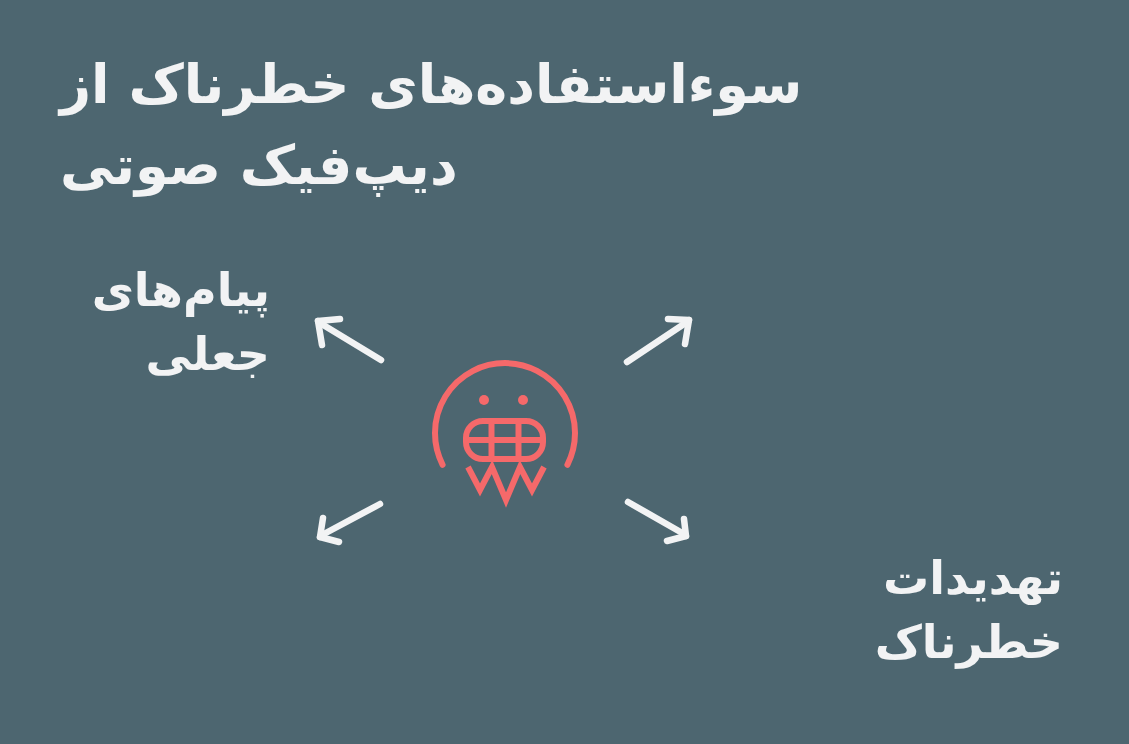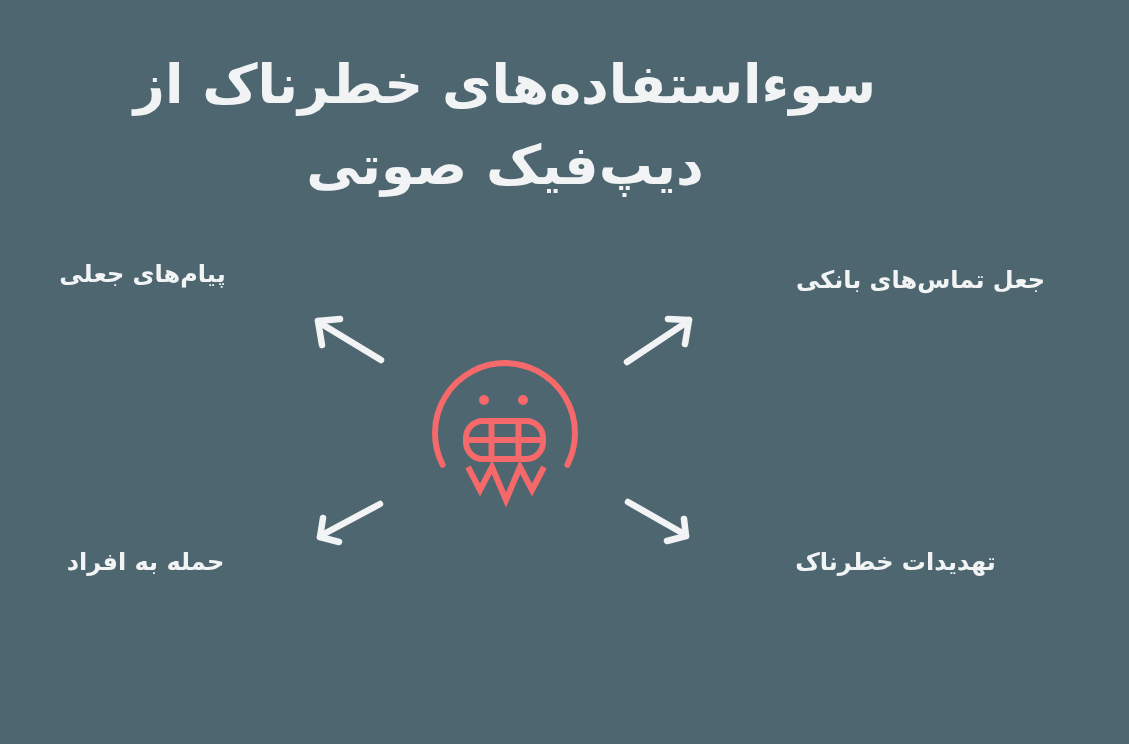--- a/index.html
+++ b/index.html
@@ -14,34 +14,34 @@
     background: var(--background, #4d6670);
     overflow: hidden;
     font-family: "DejaVu Sans", sans-serif;
   }
   .title {
     position: absolute;
     left: 60px;
     top: 44px;
     width: 890px;
     margin: 0;
-    text-align: center;
+    text-align: left;
     direction: rtl;
     unicode-bidi: embed;
     font-size: 54px;
     line-height: 1.5;
     font-weight: 700;
     color: var(--text, #f2f3f4);
   }
   .label {
     position: absolute;
     direction: rtl;
     unicode-bidi: embed;
-    text-align: center;
-    font-size: 24px;
+    text-align: right;
+    font-size: 46px;
     line-height: 1.4;
     font-weight: 700;
     color: var(--text, #f2f3f4);
   }
   .pos-tl { left: 15px;  top: 258px; width: 255px; }
   .pos-tr { left: 738px; top: 264px; width: 365px; }
   .pos-bl { left: 18px;  top: 546px; width: 255px; }
   .pos-br { left: 728px; top: 546px; width: 335px; }
 
   .art {
@@ -107,17 +107,15 @@
       <line x1="320" y1="537" x2="339" y2="542"></line>
     </g>
     <g class="arrow">
       <line x1="628" y1="502" x2="684" y2="534"></line>
       <line x1="686" y1="536" x2="684" y2="519"></line>
       <line x1="686" y1="536" x2="667" y2="541"></line>
     </g>
   </svg>
 
   <div class="label pos-tl">پیام‌های جعلی</div>
-  <div class="label pos-tr">جعل تماس‌های بانکی</div>
-  <div class="label pos-bl">حمله به افراد</div>
   <div class="label pos-br">تهدیدات خطرناک</div>
 
 </div>
 
 </body></html>

